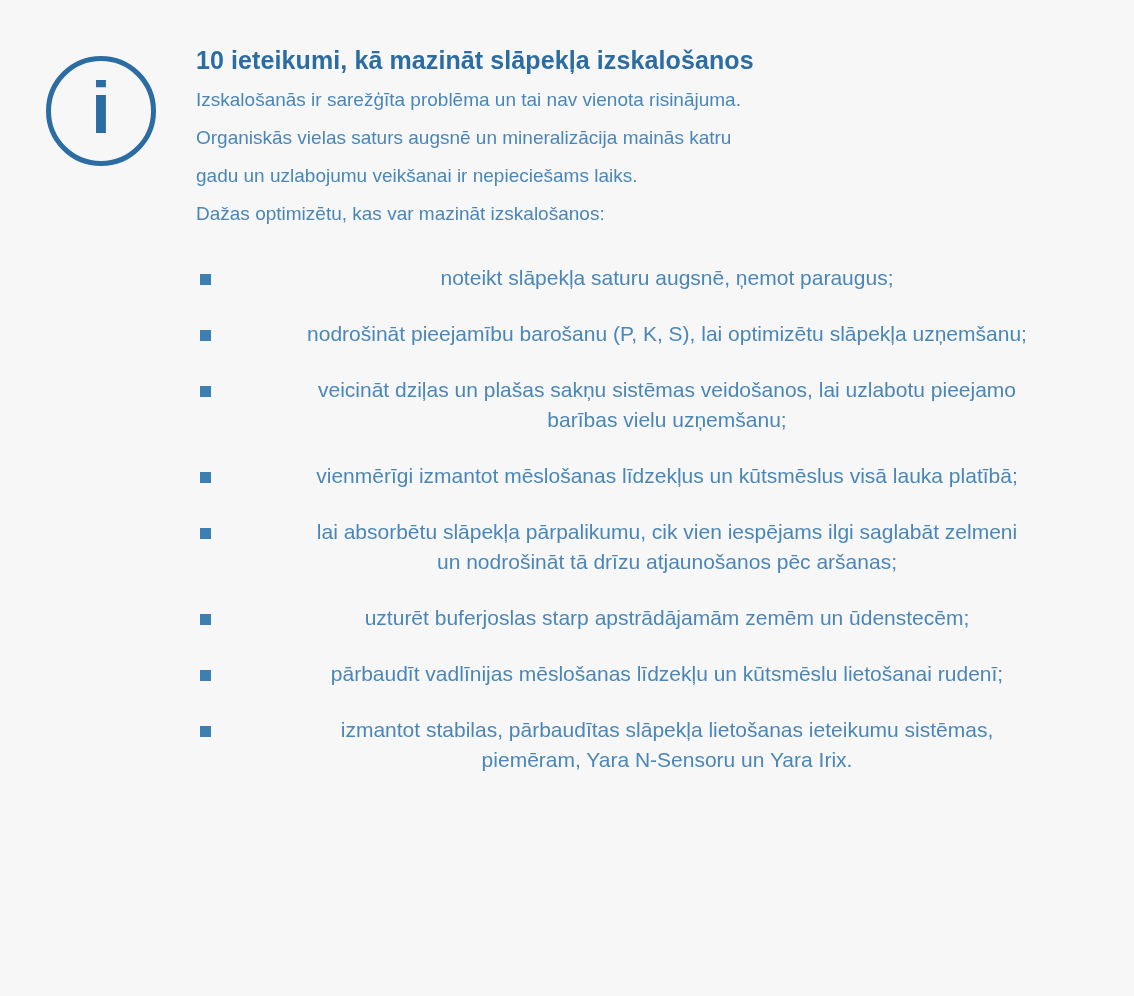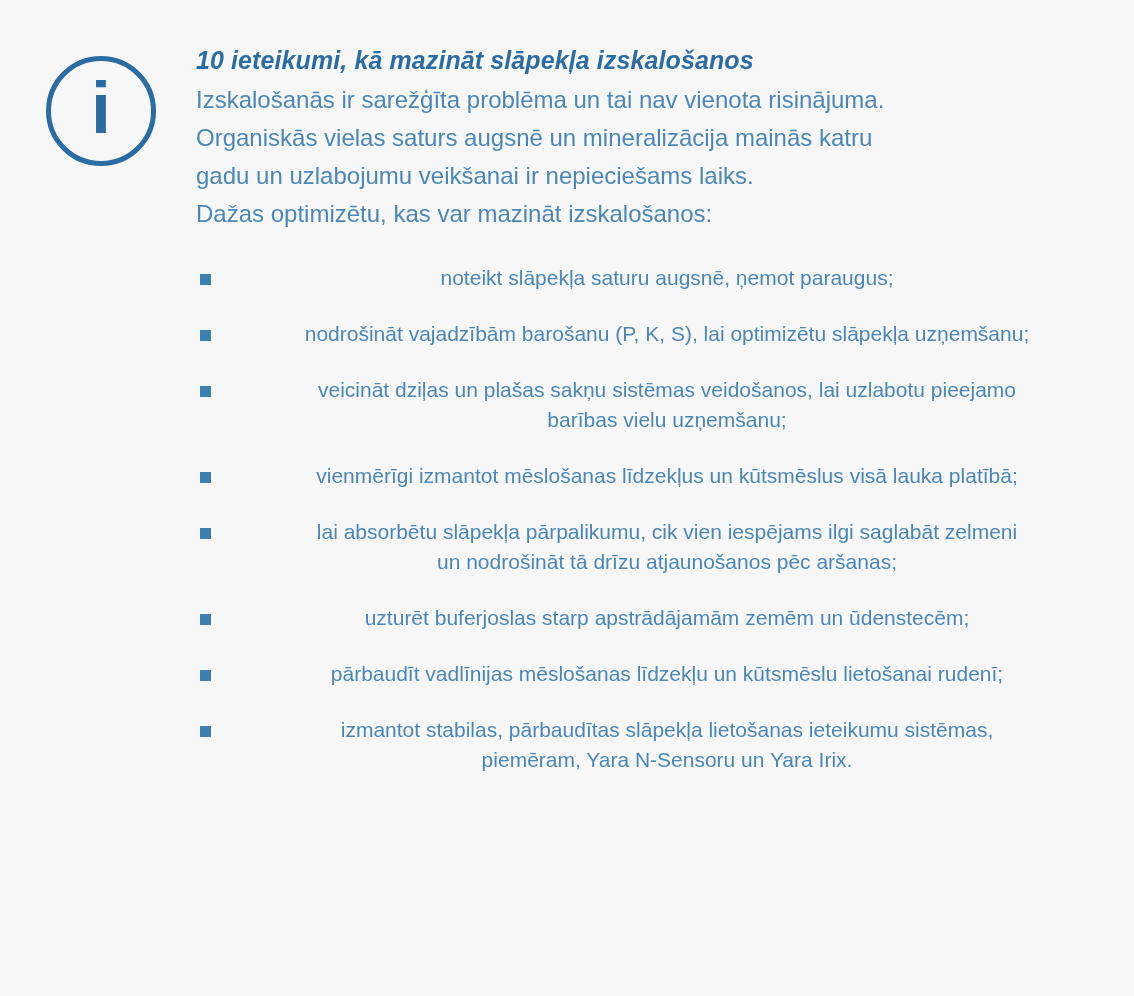--- a/index.html
+++ b/index.html
@@ -49,24 +49,23 @@
     margin-left: 40px;
     max-width: 920px;
   }
   .title {
     font-size: 25px;
     font-weight: 700;
     line-height: 1.32;
     color: #2b6ca3;
     margin: 0 0 4px 0;
     letter-spacing: 0.1px;
-    font-style: italic;
   }
   .intro {
-    font-size: 24px;
+    font-size: 19px;
     line-height: 38px;
     color: #4a87b8;
     margin: 0;
     font-weight: 400;
   }
   .intro p {
     margin: 0;
   }
   .bullets {
     list-style: none;
@@ -119,21 +118,21 @@
       <p>Dažas optimizētu, kas var mazināt izskalošanos:</p>
     </div>
 
     <ul class="bullets">
       <li>
         <span class="marker"></span>
         <span class="text">noteikt slāpekļa saturu augsnē, ņemot paraugus;</span>
       </li>
       <li>
         <span class="marker"></span>
-        <span class="text">nodrošināt vajadzībām barošanu (P, K, S), lai optimizētu slāpekļa uzņemšanu;</span>
+        <span class="text">nodrošināt pieejamību barošanu (P, K, S), lai optimizētu slāpekļa uzņemšanu;</span>
       </li>
       <li>
         <span class="marker"></span>
         <span class="text">veicināt dziļas un plašas sakņu sistēmas veidošanos, lai uzlabotu pieejamo
 barības vielu uzņemšanu;</span>
       </li>
       <li>
         <span class="marker"></span>
         <span class="text">vienmērīgi izmantot mēslošanas līdzekļus un kūtsmēslus visā lauka platībā;</span>
       </li>

